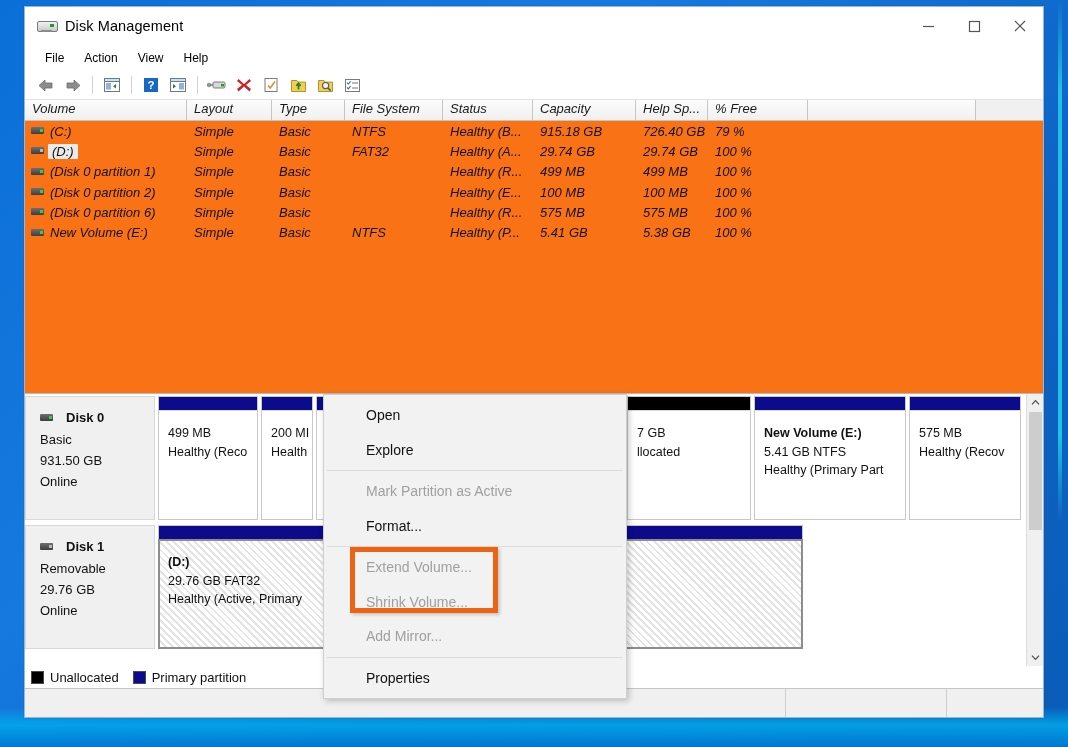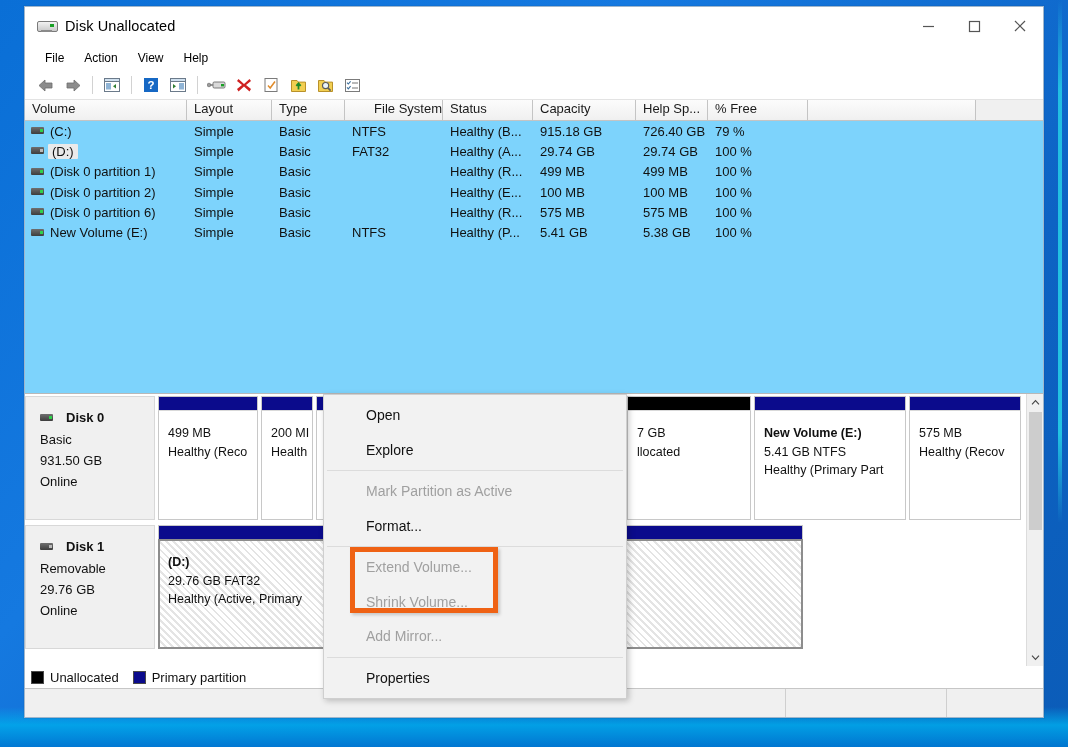--- a/index.html
+++ b/index.html
@@ -39,21 +39,21 @@
   .menubar span{padding:3px 10px;cursor:default;}
 
   .toolbar{height:28px;display:flex;align-items:center;padding-left:8px;flex:none;
     background:#fff;border-bottom:1px solid #e3e3e3;gap:1px;}
   .tb{width:26px;height:24px;display:flex;align-items:center;justify-content:center;cursor:default;}
   .tsep{width:1px;height:18px;background:#d2d2d2;margin:0 5px;}
 
   .content{flex:1;display:flex;flex-direction:column;min-height:0;position:relative;}
 
   
-  .vlist{height:293px;flex:none;border-bottom:1px solid #b8b8b8;overflow:hidden;position:relative;background:#7dd3fc;}
+  .vlist{height:293px;flex:none;border-bottom:1px solid #b8b8b8;overflow:hidden;position:relative;background:#f97316;font-style:italic;}
   .vhead{display:flex;height:20px;background:#f0f0f0;border-bottom:1px solid #c4c4c4;}
   .vhead .hc{
     font-size:13px;color:#1a1a1a;padding:1px 0 0 7px;box-sizing:border-box;
     border-right:1px solid #c4c4c4;background:linear-gradient(180deg,#fcfcfc,#f0f0f0);
     white-space:nowrap;overflow:hidden;cursor:default;
   }
   .vrow{display:flex;height:20.3px;align-items:center;cursor:default;}
   .vrow .vc{font-size:13px;color:#111;padding-left:7px;box-sizing:border-box;white-space:nowrap;overflow:hidden;}
   .vrow .vc.first{display:flex;align-items:center;padding-left:6px;}
   .vsel{background:#eaeaea;border-radius:1px;padding:0 4px;margin-left:-2px;}
@@ -124,21 +124,21 @@
 <div class="desk-bottom"></div>
 
 <div class="window">
 
   <div class="titlebar">
     <div class="title-ico">
       <span class="body"></span>
         <span class="led"></span>
         <span class="stand"></span>
     </div>
-    <div class="title-txt">Disk Unallocated</div>
+    <div class="title-txt">Disk Management</div>
     <div class="wctrls">
       <div class="wbtn">
         <svg width="13" height="13" viewBox="0 0 13 13">
             <line x1="1" y1="6.5" x2="12" y2="6.5" stroke="#555" stroke-width="1.2"></line>
           </svg>
       </div>
       <div class="wbtn">
         <svg width="13" height="13" viewBox="0 0 13 13">
             <rect x="1.5" y="1.5" width="10" height="10" fill="none" stroke="#555" stroke-width="1.2"></rect>
           </svg>
@@ -238,21 +238,21 @@
     </div>
   </div>
 
   <div class="content">
 
     <div class="vlist">
       <div class="vhead">
           <div class="hc" style="width: 162px;">Volume</div>
           <div class="hc" style="width: 85px;">Layout</div>
           <div class="hc" style="width: 73px;">Type</div>
-          <div class="hc" style="width: 98px; text-align: right;">File System</div>
+          <div class="hc" style="width: 98px;">File System</div>
           <div class="hc" style="width: 90px;">Status</div>
           <div class="hc" style="width: 103px;">Capacity</div>
           <div class="hc" style="width: 72px;">Help Sp...</div>
           <div class="hc" style="width: 100px;">% Free</div>
           <div class="hc" style="width: 168px;"></div>
         </div>
       <div id="vbody">
           <div class="vrow">
             <div class="vc first" style="width: 162px;">
               <span class="dico">

